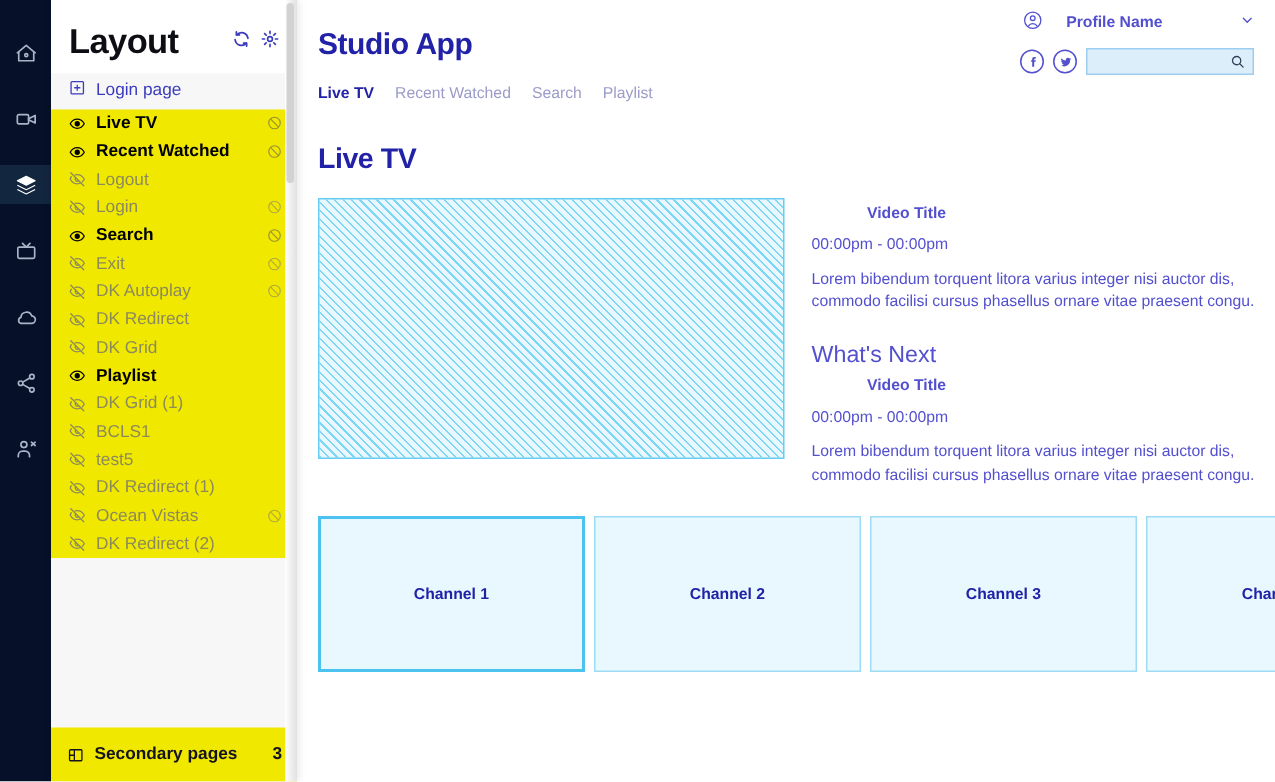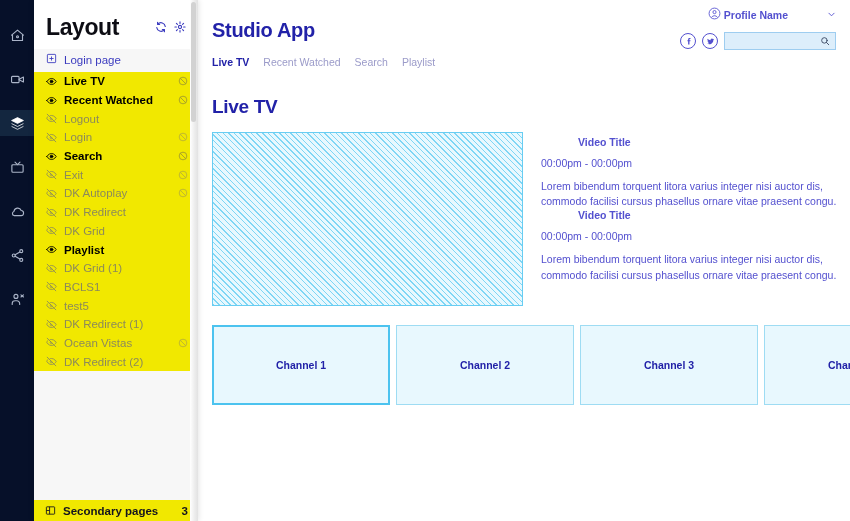--- a/index.html
+++ b/index.html
@@ -113,21 +113,21 @@
   .page-row .block { color: #b3ab3c; }
   .page-row.on .block { color: #9a9330; }
 
   .panel-spacer { flex: 1; background: #f7f7f7; }
 
   .panel-foot { background: #f7f7f7; }
   .foot-row {
     display: flex;
     align-items: center;
     gap: 7px;
-    height: 21px;
+    height: 36px;
     padding: 0 10px 0 11px;
     font-size: 11.5px;
     color: #14141e;
     cursor: pointer;
   }
   .foot-row.hl { background: #f1e800; font-weight: 700; }
   .foot-row .flabel { flex: 1; }
   .foot-row .fcount { font-weight: 700; font-size: 11.5px; }
 
   
@@ -165,21 +165,21 @@
     font-size: 20px;
     font-weight: 700;
     color: #2222a8;
     letter-spacing: -0.3px;
   }
   .profile {
     position: absolute;
     right: 14px; top: 7px;
     display: flex;
     align-items: center;
-    gap: 3px;
+    gap: 16px;
     color: #5350cf;
     font-size: 10.5px;
     font-weight: 600;
     cursor: pointer;
   }
   .profile .caret { margin-left: 36px; color: #5350cf; }
 
   .top-right {
     position: absolute;
     right: 14px; top: 32px;
@@ -273,21 +273,21 @@
     max-width: 320px;
   }
 
   .channels {
     display: flex;
     gap: 6px;
     margin-top: 19px;
   }
   .channel {
     width: 178px;
-    height: 80px;
+    height: 104px;
     flex: 0 0 178px;
     background: #e8f8fe;
     border: 1px solid #9edcf3;
     display: flex;
     align-items: center;
     justify-content: center;
     font-size: 10.5px;
     font-weight: 700;
     color: #2222a8;
     cursor: pointer;
@@ -678,20 +678,21 @@
       </div>
 
     <div class="section-title">Live TV</div>
 
     <div class="content-row">
       <div class="video-ph"></div>
       <div class="info-col" id="info-col">
           <div class="info-sub">Video Title</div>
           <div class="info-time">00:00pm - 00:00pm</div>
           <div class="info-body">Lorem bibendum torquent litora varius integer nisi auctor dis, commodo facilisi cursus phasellus ornare vitae praesent congu.</div>
+          <div class="info-h second">What's Next</div>
           <div class="info-sub">Video Title</div>
           <div class="info-time">00:00pm - 00:00pm</div>
           <div class="info-body">Lorem bibendum torquent litora varius integer nisi auctor dis, commodo facilisi cursus phasellus ornare vitae praesent congu.</div>
         </div>
     </div>
 
     <div class="channels" id="channels">
         <div class="channel sel">Channel 1</div>
         <div class="channel">Channel 2</div>
         <div class="channel">Channel 3</div>

